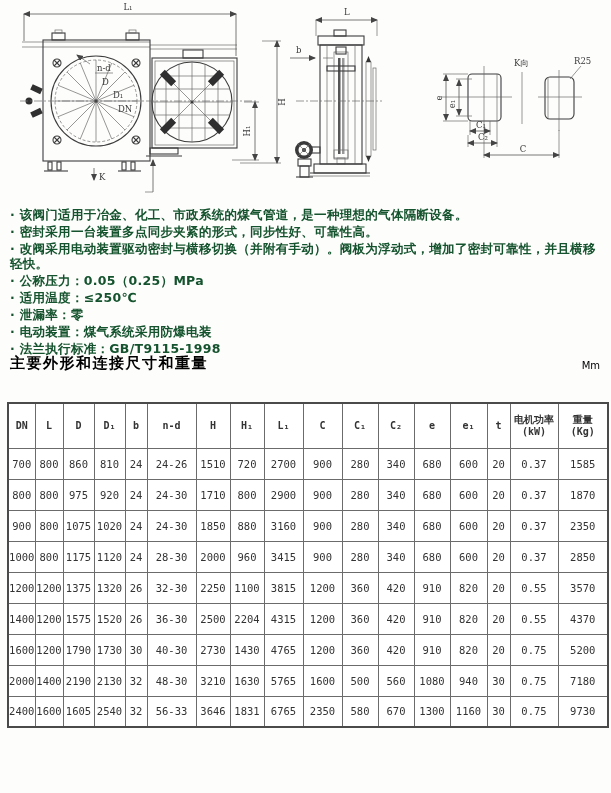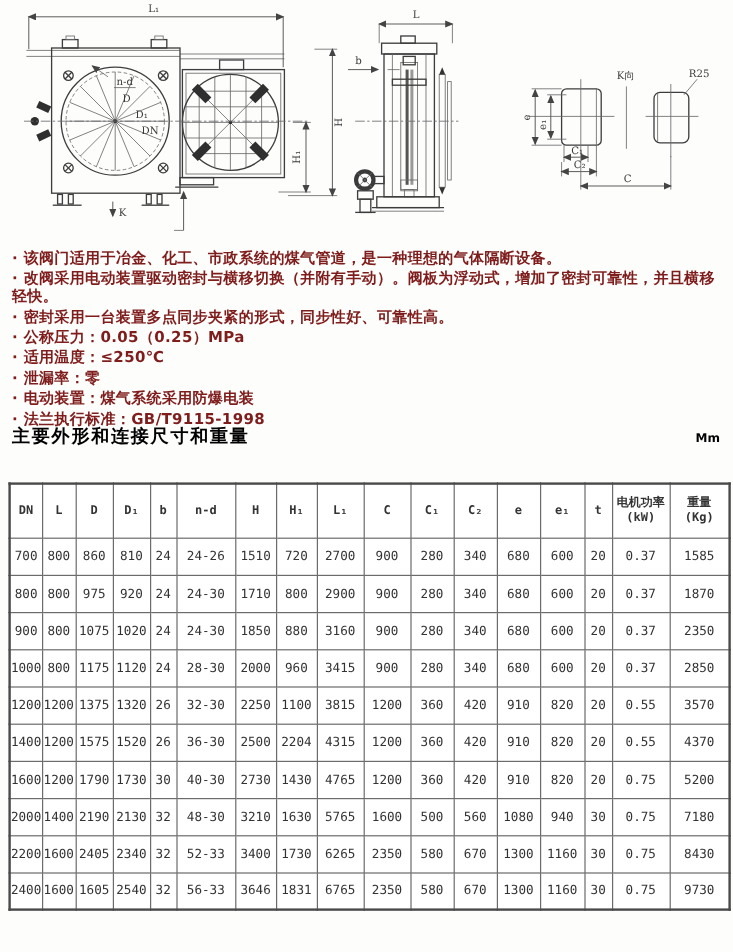--- a/index.html
+++ b/index.html
@@ -20,29 +20,29 @@
     font-size: 8.5px; fill: #3a3a3a;
   }
   .main { stroke: #3d3d3d; stroke-width: 1.1; fill: none; }
   .thin { stroke: #6a6a6a; stroke-width: 0.7; fill: none; }
   .dim  { stroke: #555;    stroke-width: 0.8; fill: none; }
 
   
   .features { position: absolute; top: 207px; left: 10px; width: 592px; list-style: none; }
   .features li {
     font-size: 12.5px; font-weight: 600; line-height: 1.2;
-    margin-bottom: 2px; color: #7f1d1d; letter-spacing: 0.3px;
+    margin-bottom: 2px; color: #14532d; letter-spacing: 0.3px;
   }
   .features li::before { content: "· "; font-weight: bold; }
 
   
   .section { position: absolute; top: 354px; left: 10px; width: 594px; color: #000000; }
   .section .zh { font-size: 15px; font-weight: bold; letter-spacing: 1.5px; }
   .section .en { font-size: 15px; font-weight: bold; letter-spacing: 0.2px; }
-  .section .unit { position: absolute; right: 4px; bottom: 2px; font-size: 10px; font-weight: bold; }
+  .section .unit { position: absolute; right: 4px; bottom: 2px; font-size: 10px; font-weight: normal; }
 
   
   .dim-table {
     position: absolute; top: 402px; left: 7px; width: 598px;
     border-collapse: collapse; table-layout: fixed;
     font-family: "DejaVu Sans Mono", "Liberation Mono", monospace;
     background: #fff;
   }
   .dim-table, .dim-table th, .dim-table td { border: 1px solid #6b6b6b; }
   .dim-table { border: 2px solid #4a4a4a; }
@@ -264,22 +264,22 @@
     <line class="thin" x1="538" y1="97" x2="582" y2="97"></line>
     <text x="574" y="64">R25</text>
     <line class="thin" x1="581" y1="66" x2="570" y2="79"></line>
   </g>
 </svg>
 </div>
 
 <ul class="features">
 
 <li>该阀门适用于冶金、化工、市政系统的煤气管道，是一种理想的气体隔断设备。</li>
+    <li>密封采用一台装置多点同步夹紧的形式，同步性好、可靠性高。</li>
     <li>改阀采用电动装置驱动密封与横移切换（并附有手动）。阀板为浮动式，增加了密封可靠性，并且横移轻快。</li>
-    <li>密封采用一台装置多点同步夹紧的形式，同步性好、可靠性高。</li>
     <li>公称压力：0.05（0.25）MPa</li>
     <li>适用温度：≤250℃</li>
     <li>泄漏率：零</li>
     <li>电动装置：煤气系统采用防爆电装</li>
     <li>法兰执行标准：GB/T9115-1998</li>
   </ul>
 
 <div class="section">
   <div class="zh">主要外形和连接尺寸和重量</div>
   <span class="unit">Mm</span>
@@ -477,39 +477,20 @@
         <td>1600</td>
         <td>500</td>
         <td>560</td>
         <td>1080</td>
         <td>940</td>
         <td>30</td>
         <td>0.75</td>
         <td>7180</td>
       </tr>
       <tr>
-        <td>2200</td>
-        <td>1600</td>
-        <td>2405</td>
-        <td>2340</td>
-        <td>32</td>
-        <td>52-33</td>
-        <td>3400</td>
-        <td>1730</td>
-        <td>6265</td>
-        <td>2350</td>
-        <td>580</td>
-        <td>670</td>
-        <td>1300</td>
-        <td>1160</td>
-        <td>30</td>
-        <td>0.75</td>
-        <td>8430</td>
-      </tr>
-      <tr>
         <td>2400</td>
         <td>1600</td>
         <td>1605</td>
         <td>2540</td>
         <td>32</td>
         <td>56-33</td>
         <td>3646</td>
         <td>1831</td>
         <td>6765</td>
         <td>2350</td>

